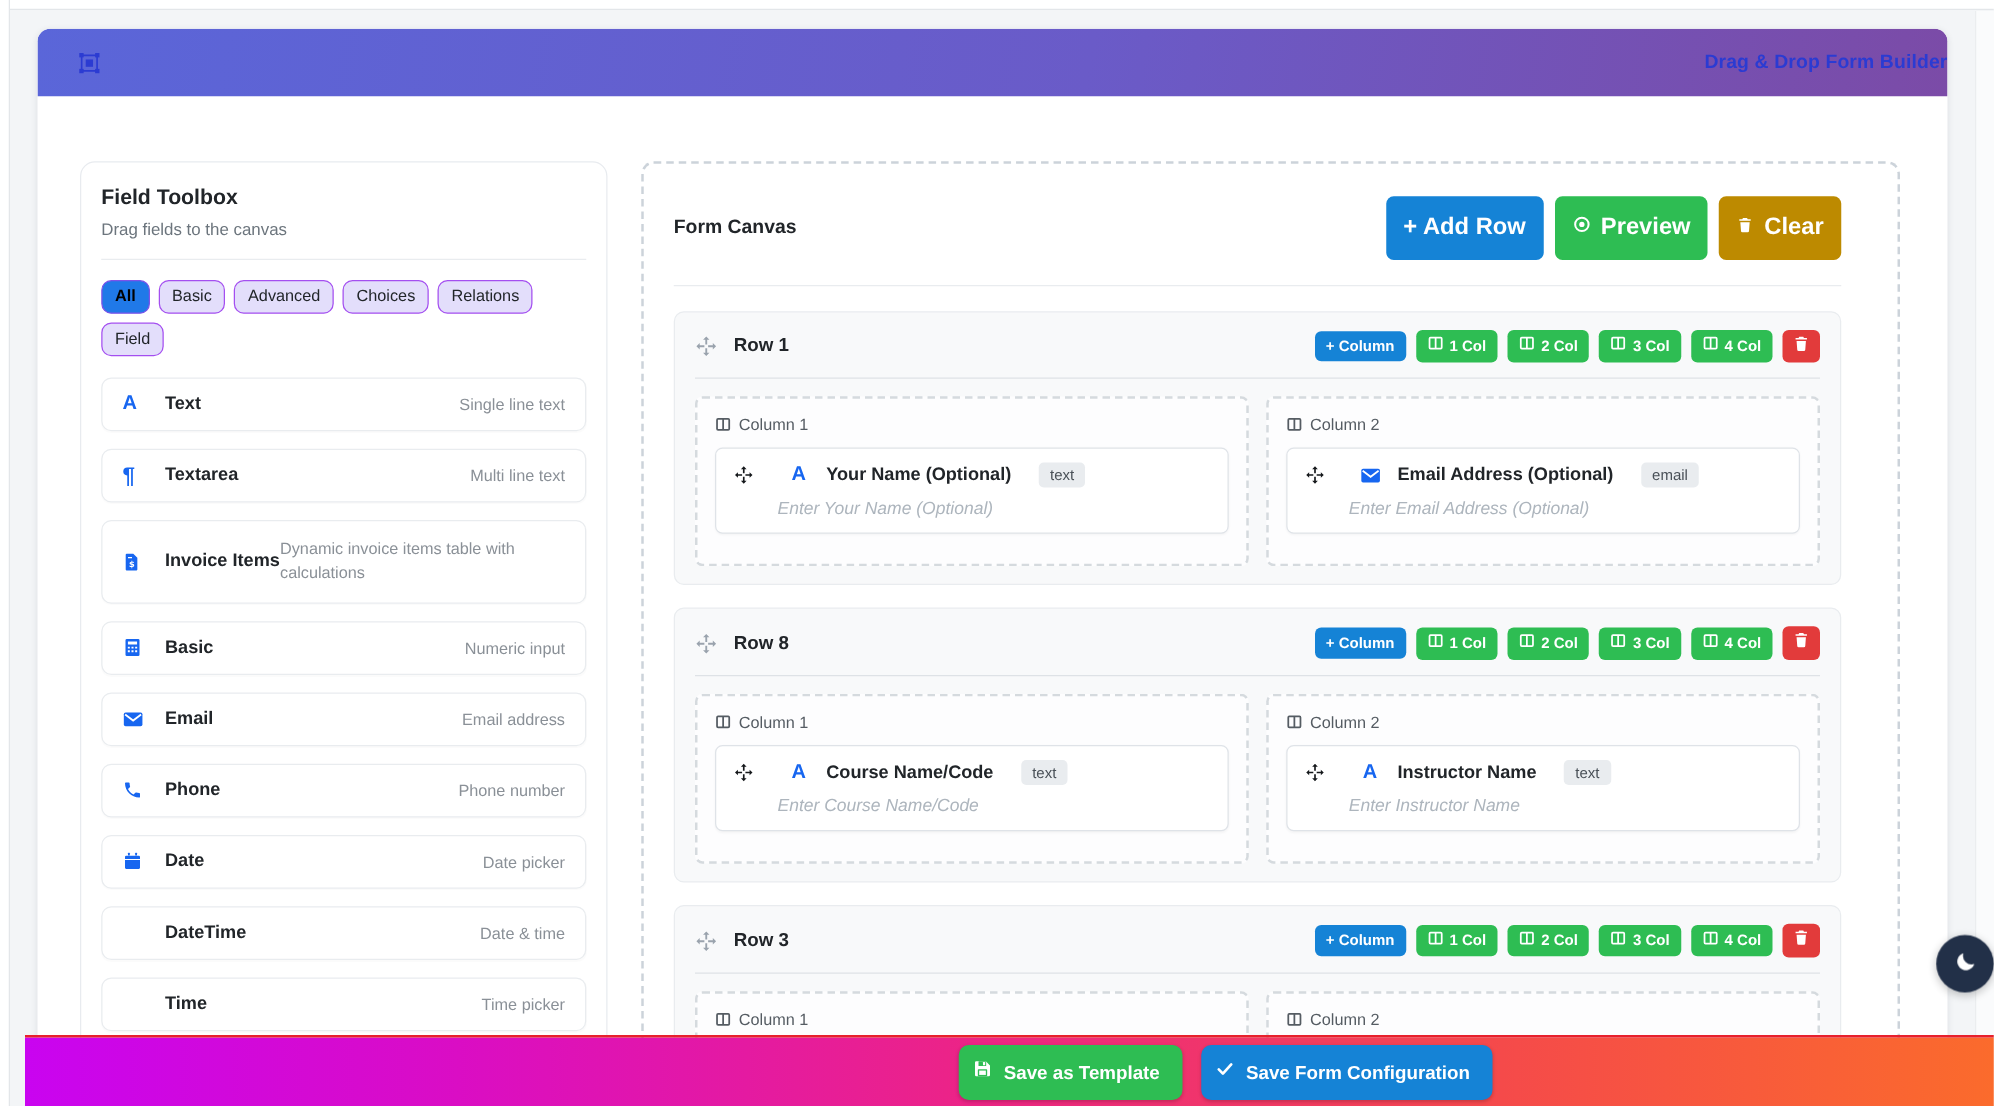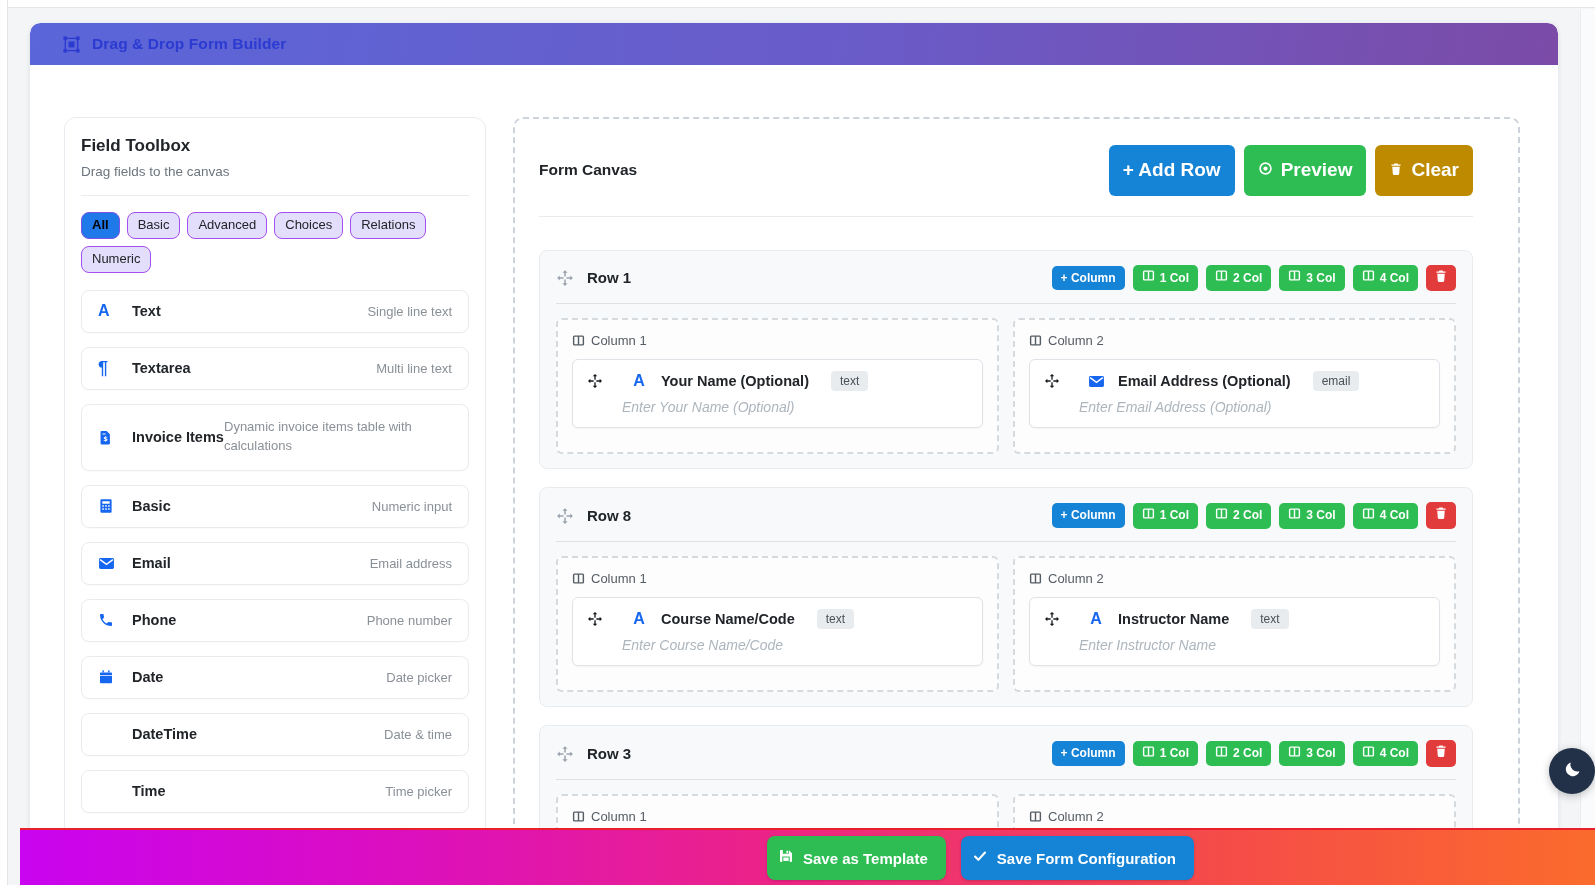--- a/index.html
+++ b/index.html
@@ -6,22 +6,22 @@
   html,body { width:1595px; height:885px; overflow:hidden; background:#f3f5f7;
     font-family:"Liberation Sans", sans-serif; color:#212529; }
 
   .page-top  { position:fixed; top:0; left:0; right:0; height:8px; background:#fff; border-bottom:1px solid #e3e6e9; z-index:3; }
   .page-left { position:fixed; top:0; left:0; bottom:0; width:8px; background:#fff; border-right:1px solid #e3e6e9; z-index:3; }
   .scroll-strip { position:fixed; top:9px; right:0; bottom:0; width:15px; background:#fafbfc; border-left:1px solid #ebedef; z-index:2; }
 
   .app-card { position:absolute; left:30px; top:23px; width:1528px; height:862px; background:#fff;
     border-radius:10px; box-shadow:0 1px 5px rgba(30,40,60,.10); z-index:4; overflow:hidden; }
 
-  .app-header { height:42px; border-radius:10px 10px 0 0; display:flex; align-items:center; padding-left:32px;
-    background:linear-gradient(100deg,#5a66d9 0%,#6a5bc8 55%,#7b4ba7 100%); color:#2b3bd2; }
+  .app-header { height:54px; border-radius:10px 10px 0 0; display:flex; align-items:center; padding-left:32px;
+    background:linear-gradient(100deg,#5a66d9 0%,#6a5bc8 55%,#7b4ba7 100%); color:#2b3bd2;justify-content:space-between; }
   .app-header .hdr-icon { display:flex; margin-right:11px; }
   .app-title { font-size:15.5px; font-weight:bold; letter-spacing:.1px; }
 
   .app-body { display:flex; gap:27px; padding:52px 38px 0 34px; align-items:flex-start; }
 
   
   .toolbox { width:422px; flex:none; border:1px solid #e8ebef; border-radius:12px; padding:16px; background:#fff; }
   .tb-title { font-size:17px; font-weight:bold; margin:2px 0 8px; }
   .tb-sub { font-size:13.5px; color:#6c757d; margin-bottom:16px; }
   .tb-divider { border:none; border-top:1px solid #e9ecef; margin-bottom:16px; }
@@ -36,21 +36,21 @@
   .tb-desc { margin-left:auto; font-size:13px; color:#8a9097; text-align:right; }
   .tb-item.tall { height:67px; min-height:67px; }
   .tb-item.tall .tb-label { width:92px; flex:none; line-height:1.35; }
   .tb-item.tall .tb-desc { margin-left:0; flex:1; text-align:left; line-height:1.45; }
   .glyph-a { font-weight:800; font-size:16px; line-height:1; }
   .glyph-p { font-weight:bold; font-size:18px; line-height:1; }
 
   
   .canvas { flex:1; border:2px dashed #ccd3da; border-radius:10px; padding:24px 45px 24px 24px; min-height:720px; }
   .canvas-header { display:flex; justify-content:space-between; align-items:center; padding:2px 0 20px;
-    border-bottom:1px solid #e9ecef; margin-bottom:33px; }
+    border-bottom:1px solid #e9ecef; margin-bottom:20px; }
   .canvas-title { font-size:15.5px; font-weight:bold; }
   .canvas-actions { display:flex; gap:9px; }
 
   .btn { display:inline-flex; align-items:center; gap:8px; border:none; border-radius:6px; color:#fff;
     font-weight:bold; font-size:19px; padding:12px 14px; font-family:inherit; cursor:pointer; line-height:1.4; }
   .btn-blue  { background:#1583d6; }
   .btn-green { background:#2ebd53; }
   .btn-amber { background:#bd8a00; }
   .btn-red   { background:#e23b3b; }
   .btn-sm { padding:4px 9px; font-size:12px; border-radius:5px; gap:5px; }
@@ -119,21 +119,21 @@
     <div class="toolbox">
       <div class="tb-title">Field Toolbox</div>
       <div class="tb-sub">Drag fields to the canvas</div>
       <hr class="tb-divider">
       <div class="chips" id="chips">
           <button class="chip active">All</button>
           <button class="chip">Basic</button>
           <button class="chip">Advanced</button>
           <button class="chip">Choices</button>
           <button class="chip">Relations</button>
-          <button class="chip">Numeric</button>
+          <button class="chip">Field</button>
         </div>
       <div id="tb-items">
           <div class="tb-item">
      <span class="tb-icon">
               <span class="glyph-a">A</span>
             </span>
      <span class="tb-label">Text</span>
      <span class="tb-desc">Single line text</span>
    </div>
           <div class="tb-item">

